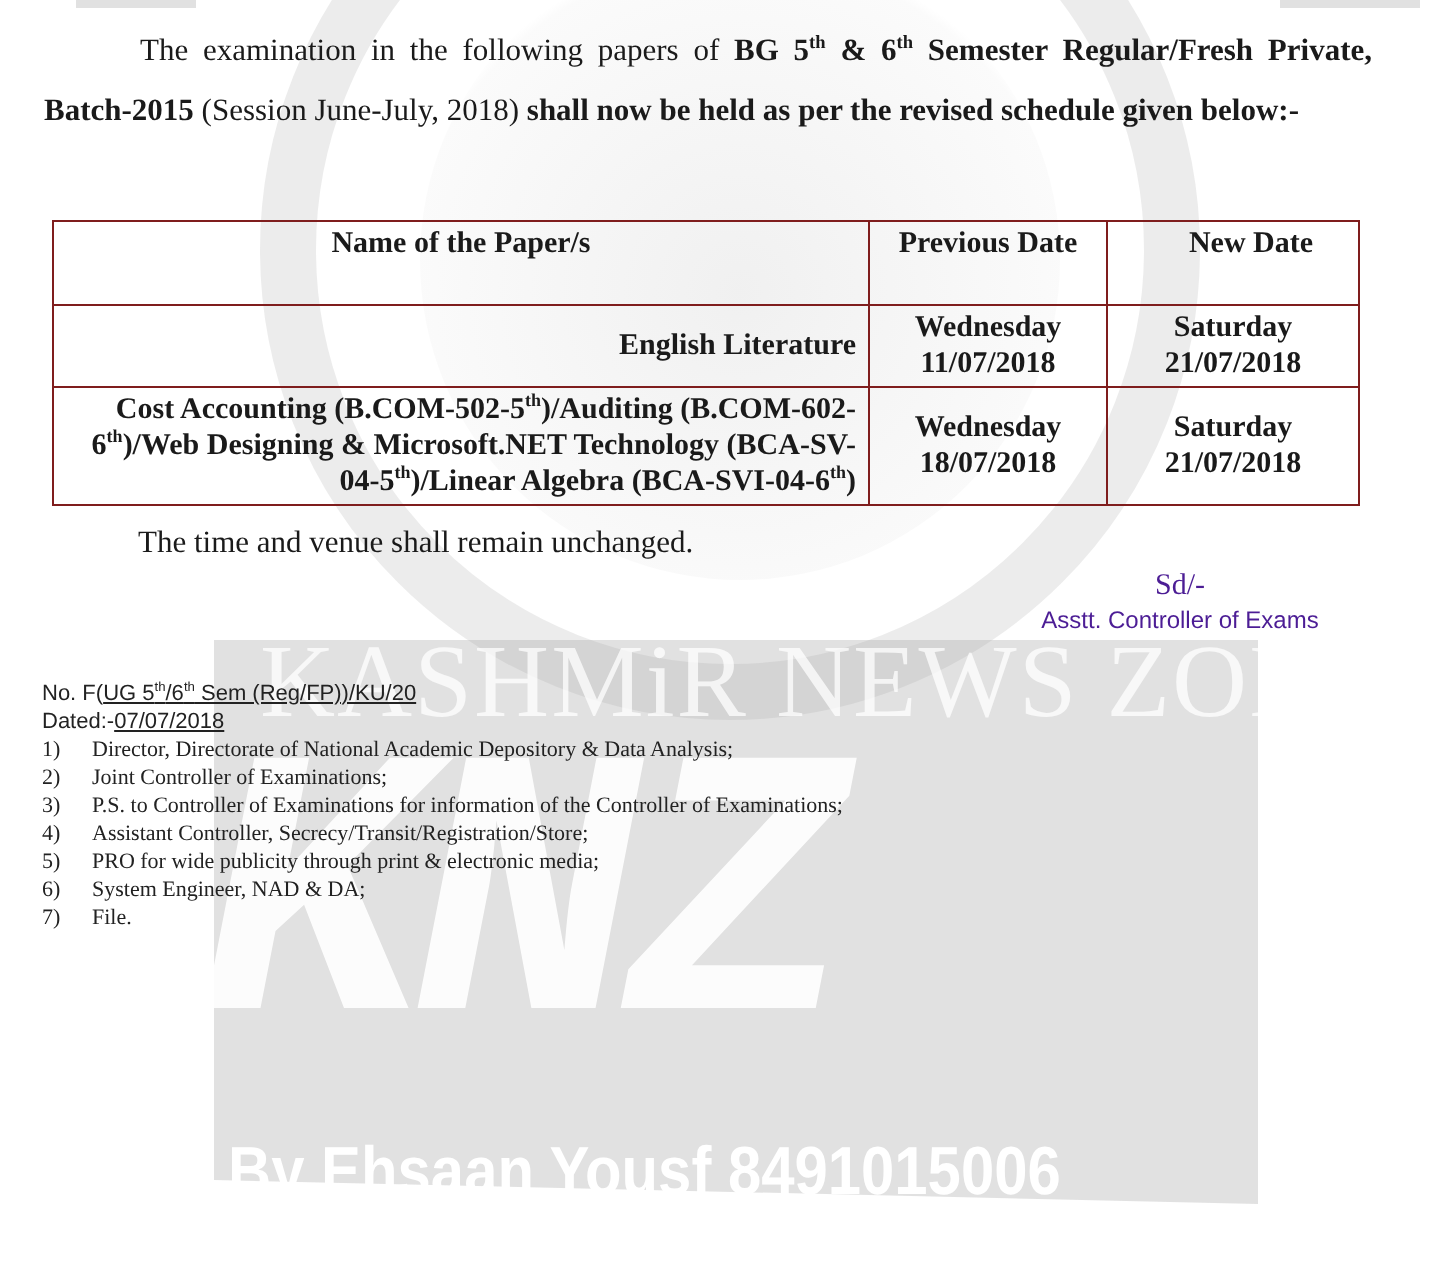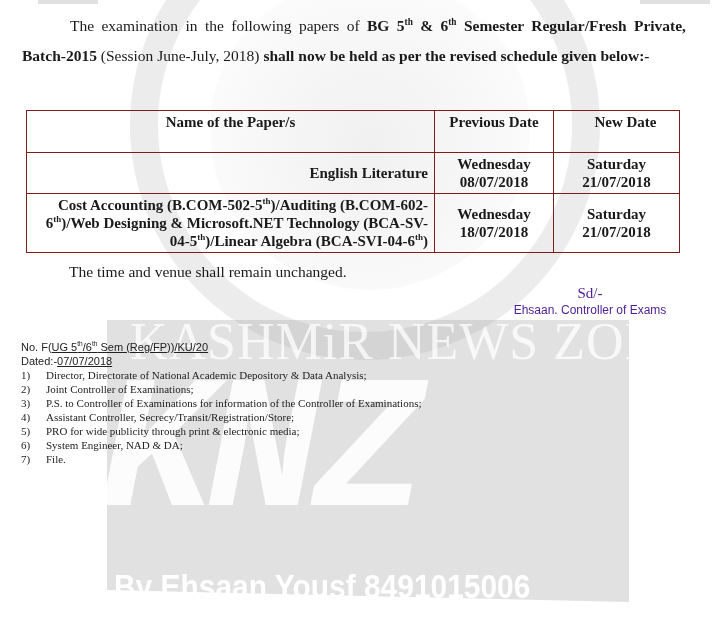--- a/index.html
+++ b/index.html
@@ -94,36 +94,36 @@
     <thead>
       <tr>
         <th>Name of the Paper/s</th>
         <th class="col-prev">Previous Date</th>
         <th class="col-new">New Date</th>
       </tr>
     </thead>
     <tbody>
       <tr class="r1">
         <td class="paper">English Literature</td>
-        <td class="date"><span>Wednesday</span><br><span>08/07/2018</span></td>
+        <td class="date"><span>Wednesday</span><br><span>11/07/2018</span></td>
         <td class="date newdate"><span>Saturday</span><br><span>21/07/2018</span></td>
       </tr>
       <tr class="r2">
         <td class="paper"><span>Cost Accounting (B.COM-502-5</span><sup>th</sup><span>)/Auditing (B.COM-602-6</span><sup>th</sup><span>)/Web Designing &amp; Microsoft.NET Technology (BCA-SV-04-5</span><sup>th</sup><span>)/Linear Algebra (BCA-SVI-04-6</span><sup>th</sup><span>)</span></td>
         <td class="date"><span>Wednesday</span><br><span>18/07/2018</span></td>
         <td class="date newdate"><span>Saturday</span><br><span>21/07/2018</span></td>
       </tr>
     </tbody>
   </table>
 
   <div class="unchanged">The time and venue shall remain unchanged.</div>
 
   <div class="sign">
     <div class="sd">Sd/-</div>
-    <div class="ds">Ehsaan. Controller of Exams</div>
+    <div class="ds">Asstt. Controller of Exams</div>
   </div>
 
   <div class="ref">
     <div><span>No. F(</span><span class="u"><span>UG 5</span><sup>th</sup><span>/6</span><sup>th</sup><span> Sem (Reg/FP))/KU/20</span></span></div>
     <div><span>Dated:-</span><span class="u">07/07/2018</span></div>
     <ul class="copylist">
       <li>
           <span class="num">1)</span>
           <span>Director, Directorate of National Academic Depository &amp; Data Analysis;</span>
         </li>

